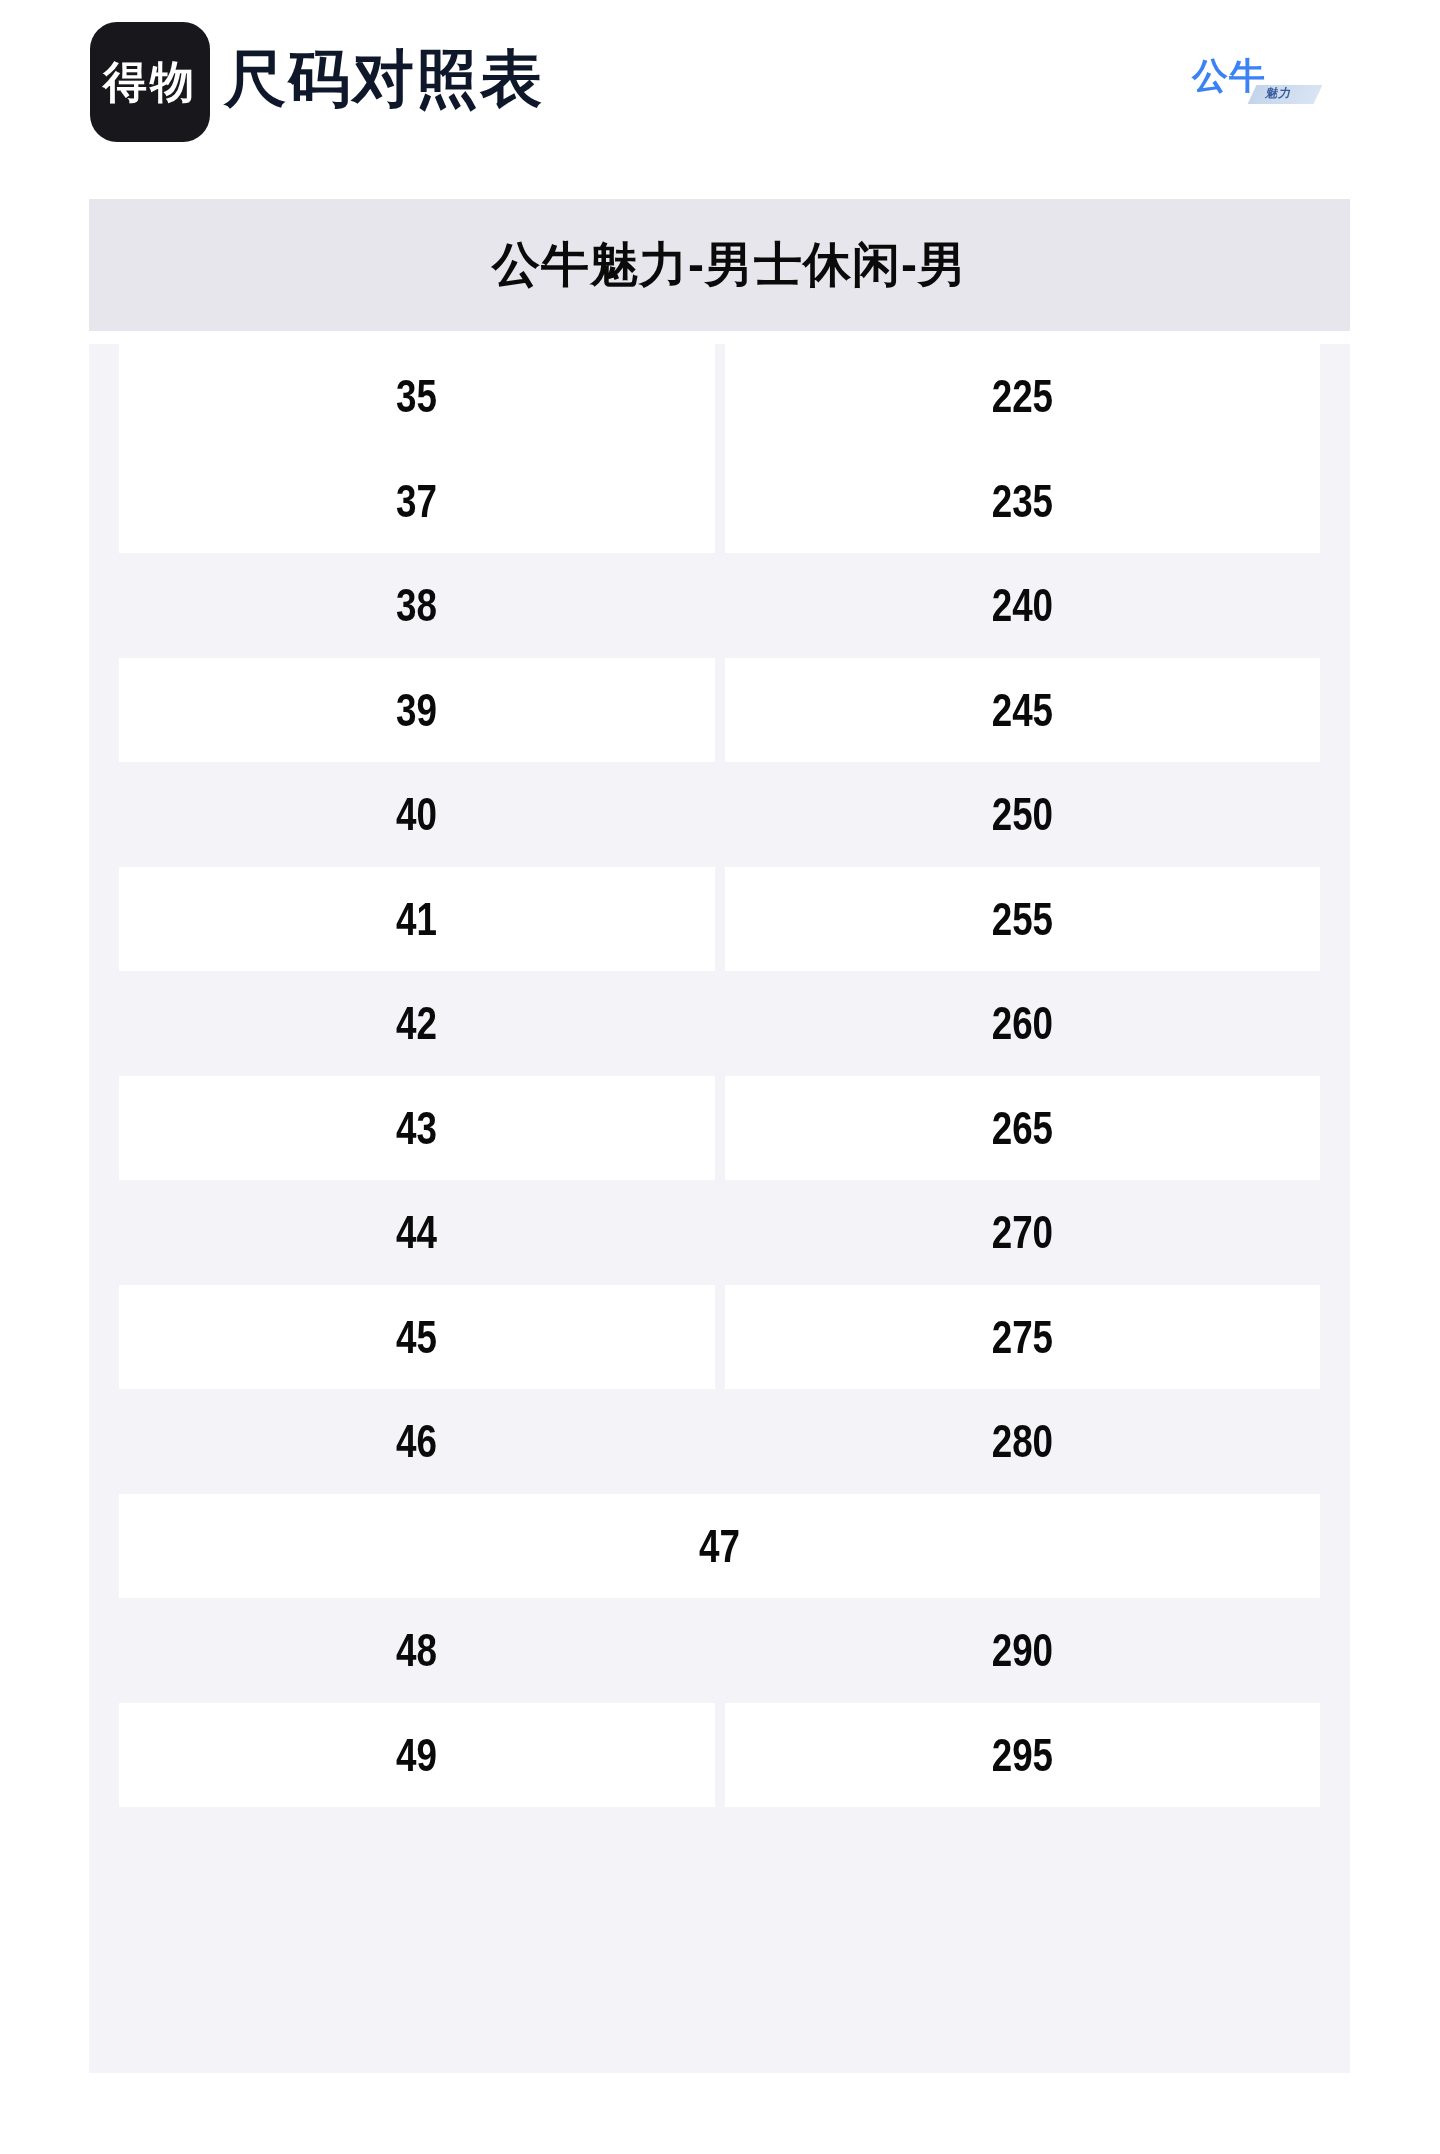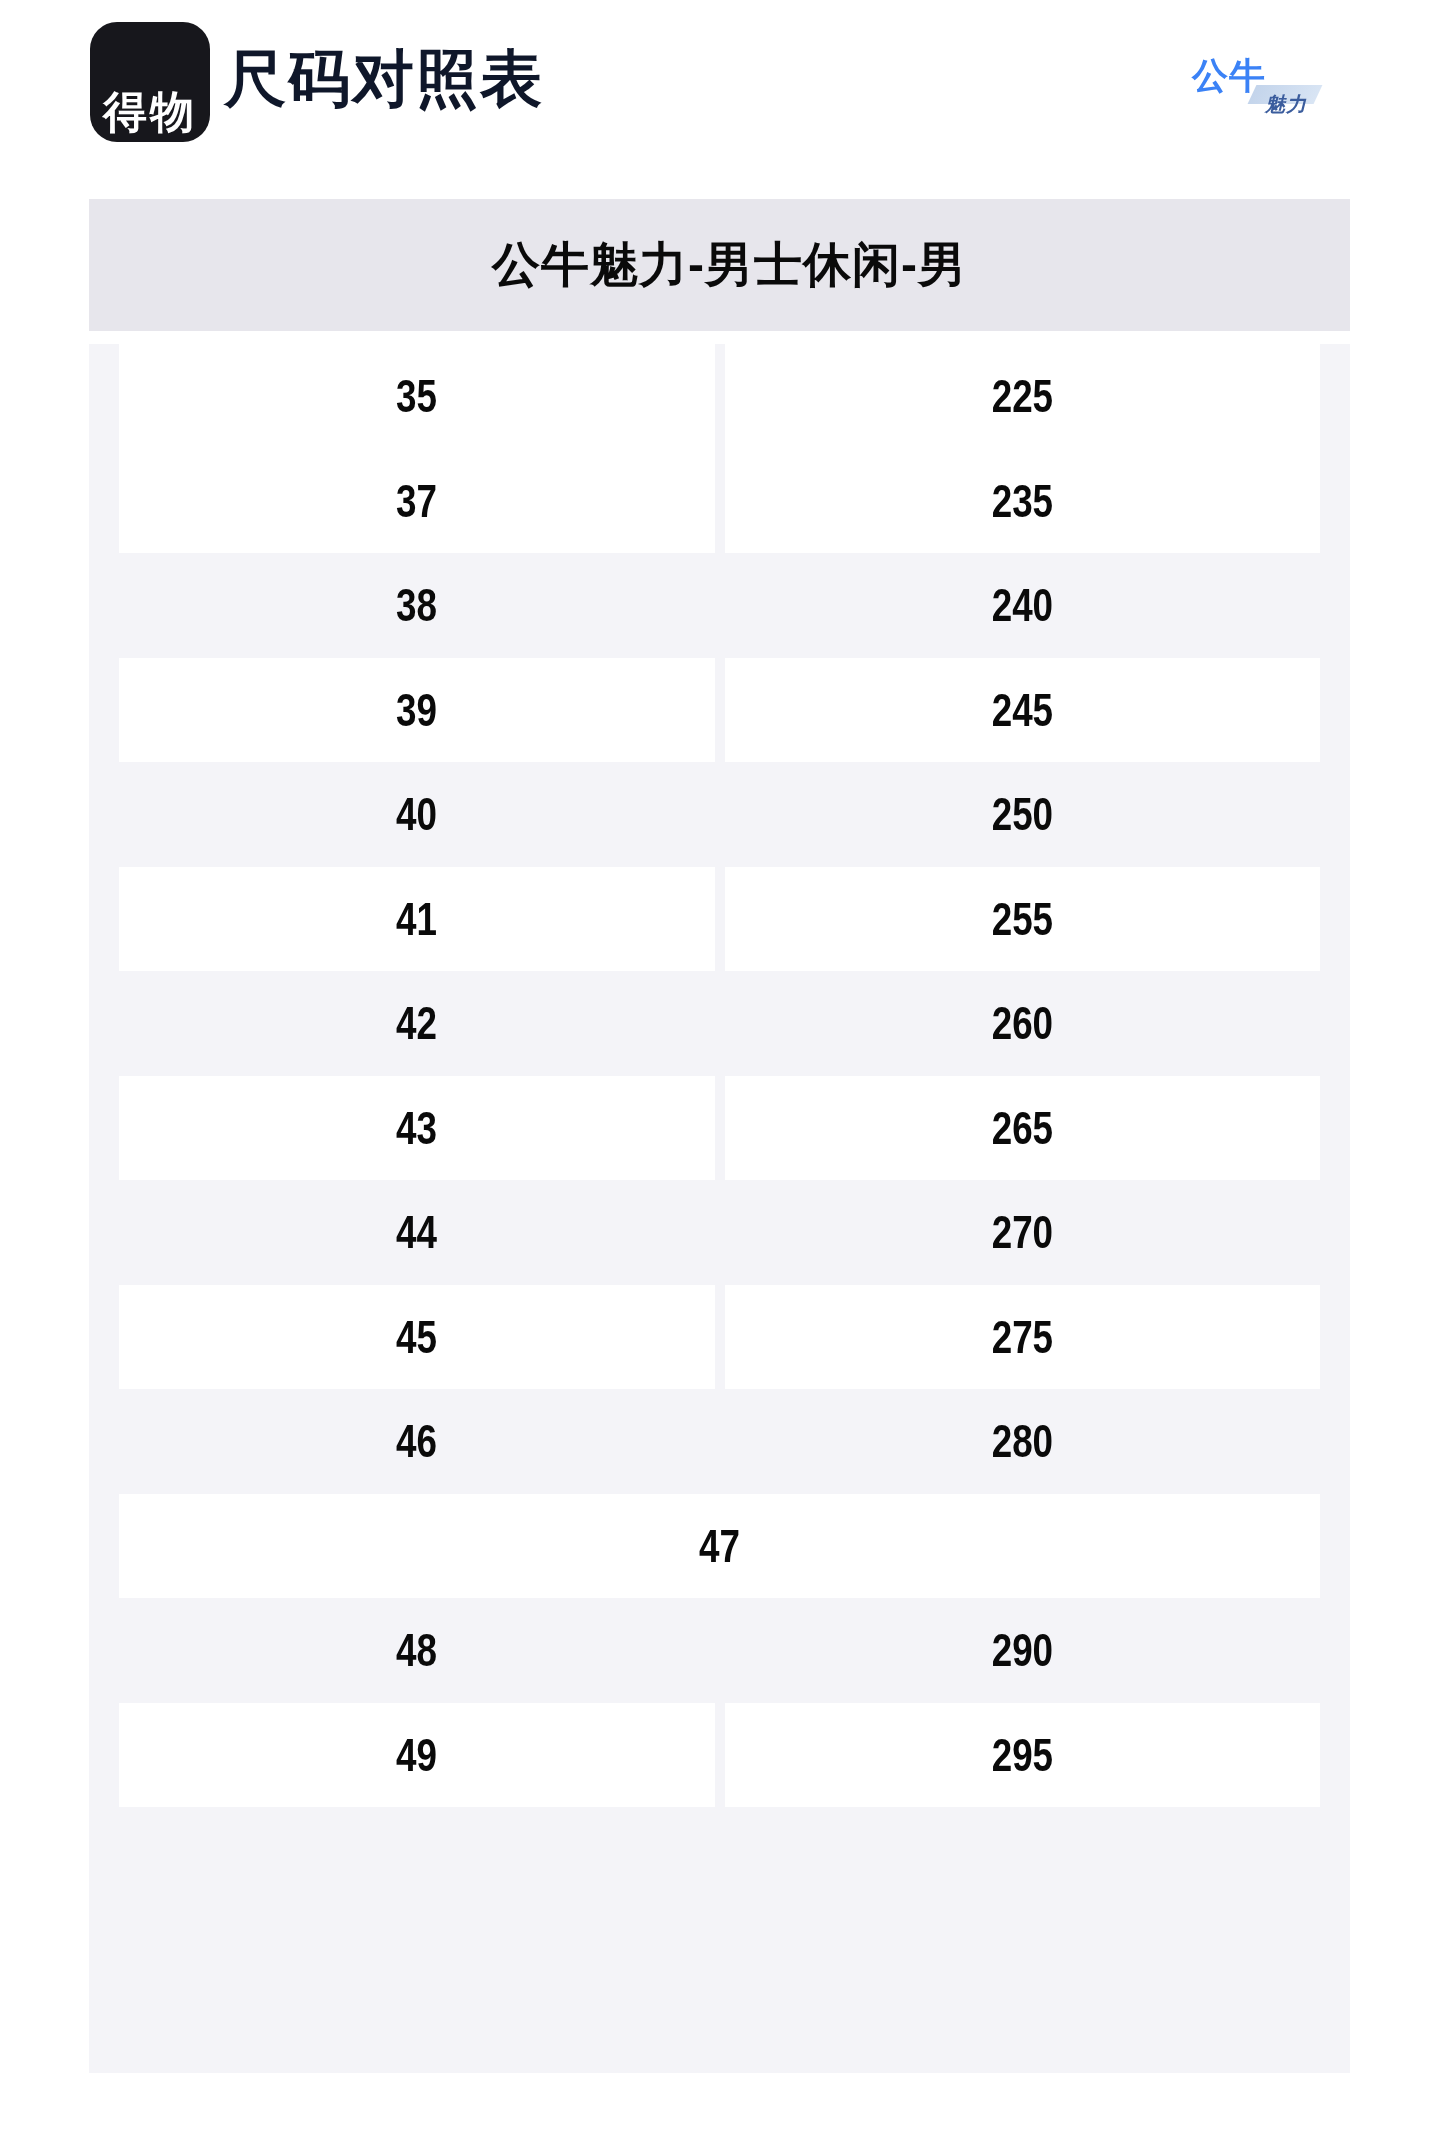--- a/index.html
+++ b/index.html
@@ -10,21 +10,21 @@
     font-family: "Liberation Sans", "DejaVu Sans", sans-serif;
     overflow: hidden;
   }
 
   
   .app-logo {
     position: absolute; left: 90px; top: 22px;
     width: 120px; height: 120px;
     background: #17171c;
     border-radius: 27px;
-    display: flex; align-items: flex-end; justify-content: center;
+    display: flex; align-items: center; justify-content: center;
   }
   .app-logo-text {
     color: #ffffff;
     font-size: 44px;
     font-weight: 800;
     letter-spacing: 3px;
     white-space: nowrap;
   }
   .page-title {
     position: absolute; left: 224px; top: 46px;
@@ -48,27 +48,26 @@
     white-space: nowrap;
   }
   .brand-badge {
     position: absolute; left: 60px; top: 33px;
     width: 66px; height: 19px;
     background: linear-gradient(100deg, #c3d4eb 0%, #d9e5f4 100%);
     transform: skewX(-25deg);
   }
   .brand-secondary {
     position: absolute; left: 73px; top: 33px;
-    font-size: 20px;
+    font-size: 12px;
     font-style: italic;
     font-weight: 700;
     color: #3a5c9d;
     letter-spacing: 1px;
     white-space: nowrap;
-    margin-top: 6px;
   }
 
   
   .banner {
     position: absolute; left: 89px; top: 199px;
     width: 1261px; height: 132px;
     background: #e7e6ec;
     display: flex; align-items: center; justify-content: center; padding-left: 20px;
   }
   .banner-text {

